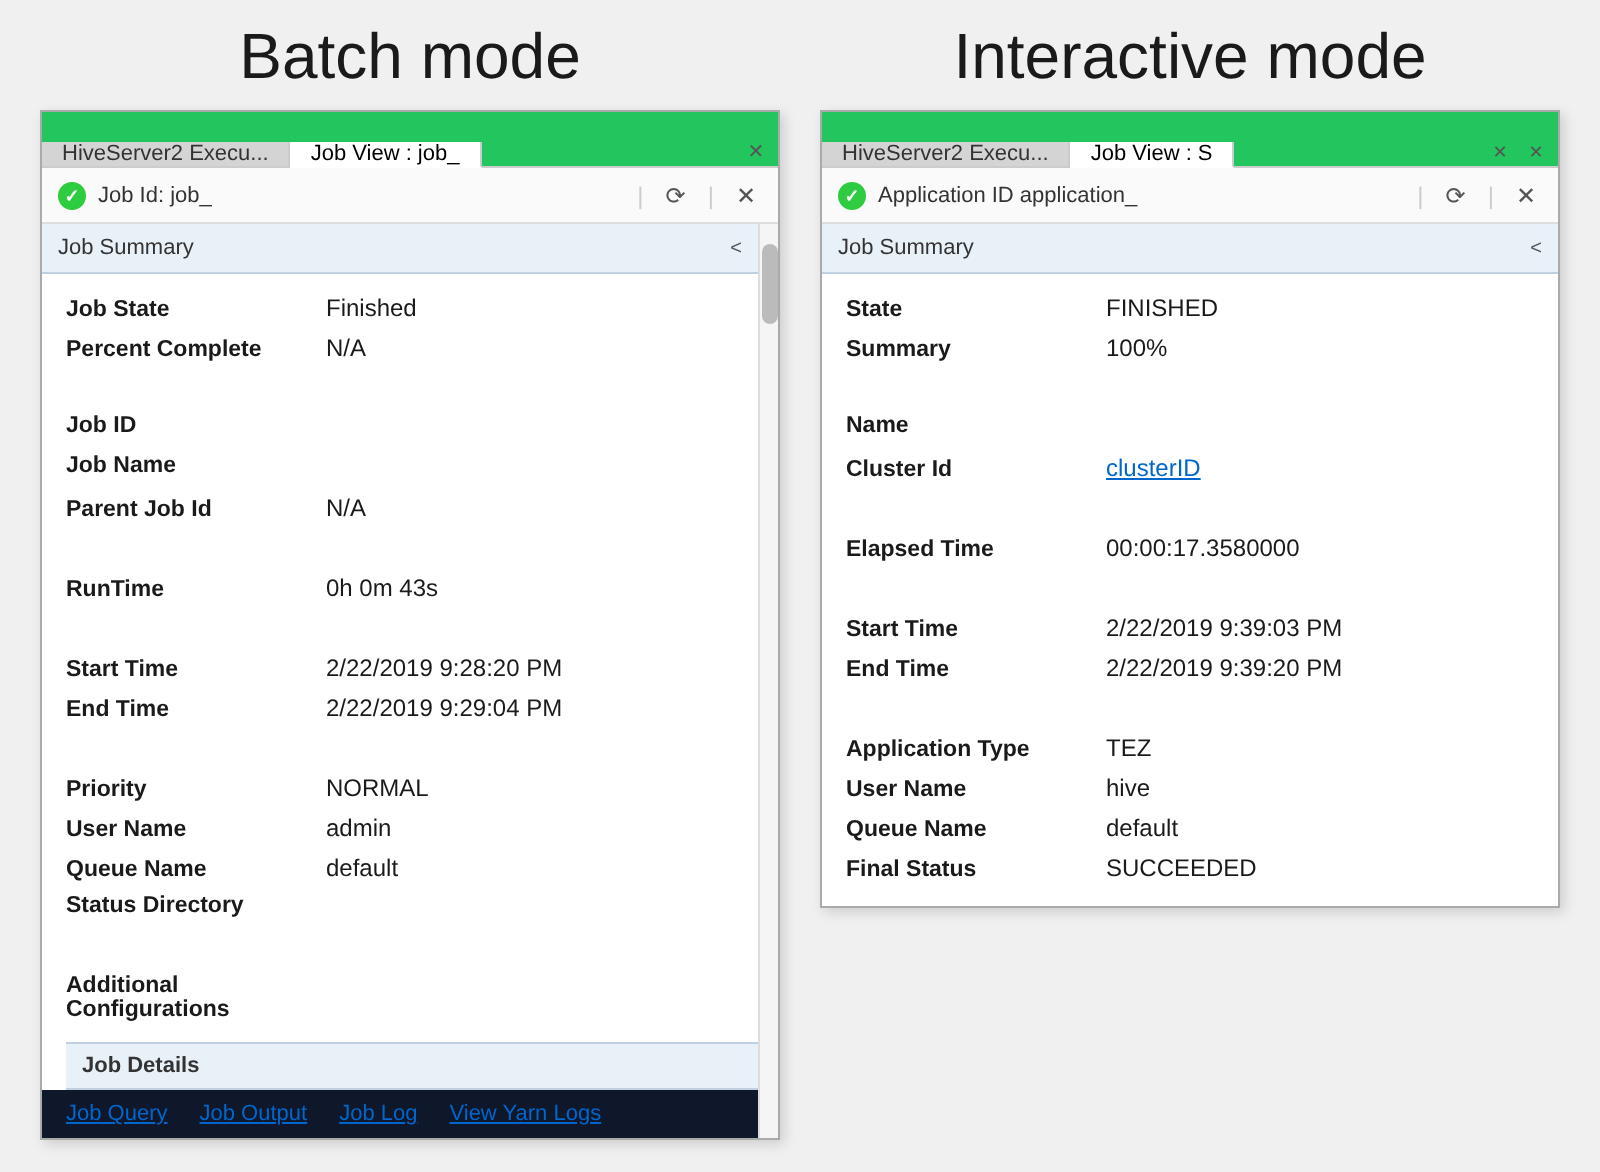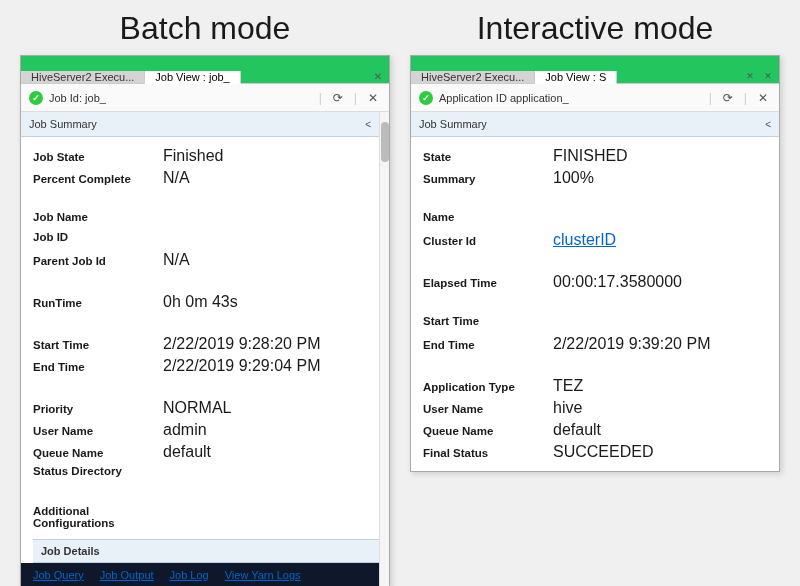--- a/index.html
+++ b/index.html
@@ -186,21 +186,21 @@
     .field-label {
       font-weight: 700;
       color: #1a1a1a;
       width: 130px;
       flex-shrink: 0;
       font-size: 11.5px;
     }
 
     .field-value {
       color: #1a1a1a;
-      font-size: 16px;
+      font-size: 12px;
       flex: 1;
     }
 
     .field-value.link {
       color: #0066cc;
       text-decoration: underline;
       cursor: pointer;
     }
 
     .job-details-header {
@@ -303,25 +303,25 @@
               <span class="field-label">Job State</span>
               <span class="field-value">Finished</span>
             </div>
             <div class="field-row">
               <span class="field-label">Percent Complete</span>
               <span class="field-value">N/A</span>
             </div>
             <div class="field-row spacer"></div>
 
             <div class="field-row">
+              <span class="field-label">Job ID</span>
+              <span class="field-value"></span>
+            </div>
+            <div class="field-row">
               <span class="field-label">Job Name</span>
-              <span class="field-value"></span>
-            </div>
-            <div class="field-row">
-              <span class="field-label">Job ID</span>
               <span class="field-value"></span>
             </div>
             <div class="field-row">
               <span class="field-label">Parent Job Id</span>
               <span class="field-value">N/A</span>
             </div>
             <div class="field-row spacer"></div>
 
             <div class="field-row">
               <span class="field-label">RunTime</span>
@@ -438,20 +438,21 @@
             <div class="field-row spacer"></div>
 
             <div class="field-row">
               <span class="field-label">Elapsed Time</span>
               <span class="field-value">00:00:17.3580000</span>
             </div>
             <div class="field-row spacer"></div>
 
             <div class="field-row">
               <span class="field-label">Start Time</span>
+              <span class="field-value">2/22/2019 9:39:03 PM</span>
             </div>
             <div class="field-row">
               <span class="field-label">End Time</span>
               <span class="field-value">2/22/2019 9:39:20 PM</span>
             </div>
             <div class="field-row spacer"></div>
 
             <div class="field-row">
               <span class="field-label">Application Type</span>
               <span class="field-value">TEZ</span>

